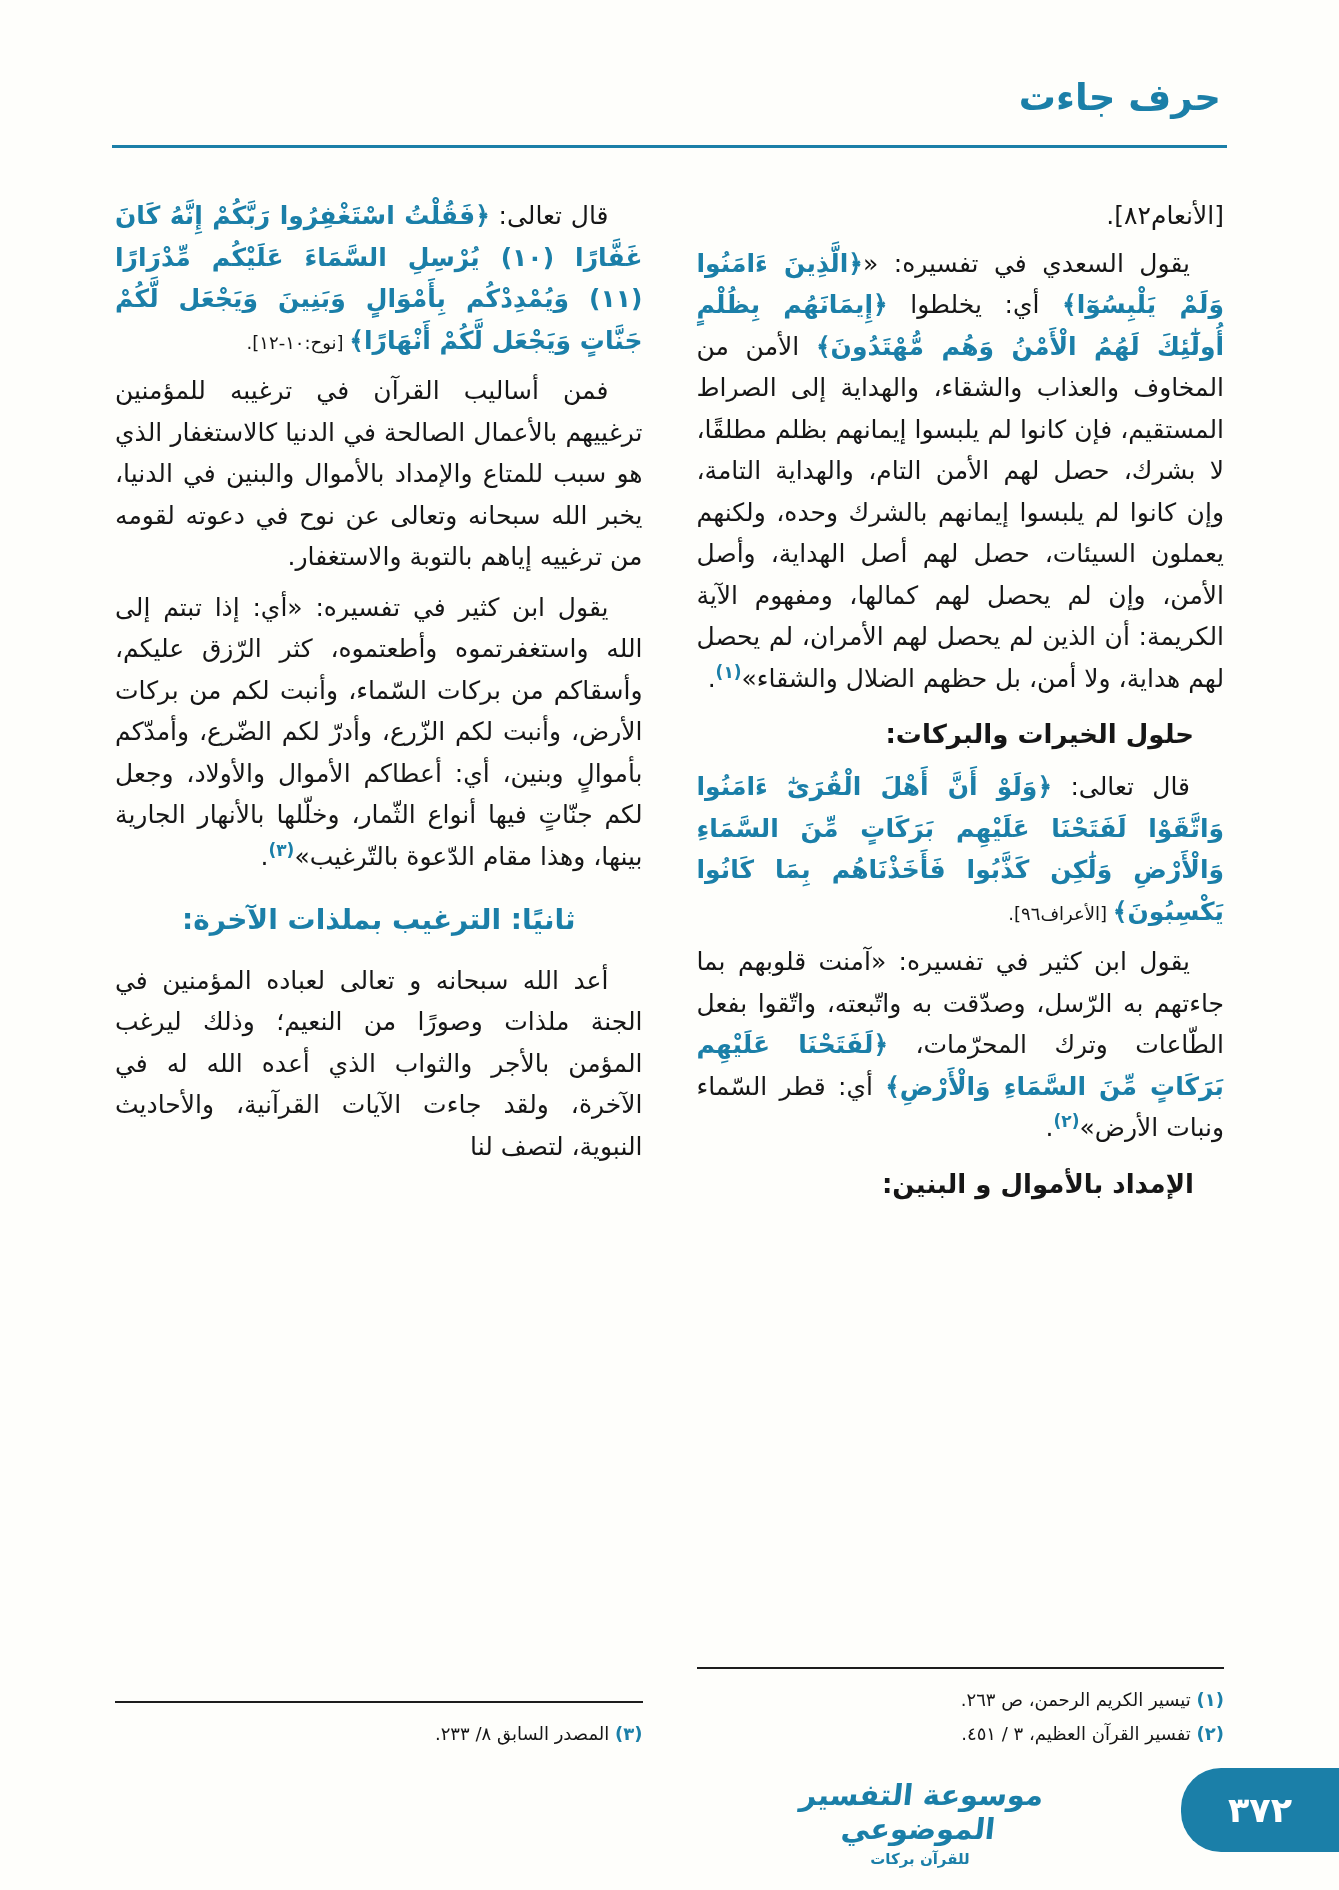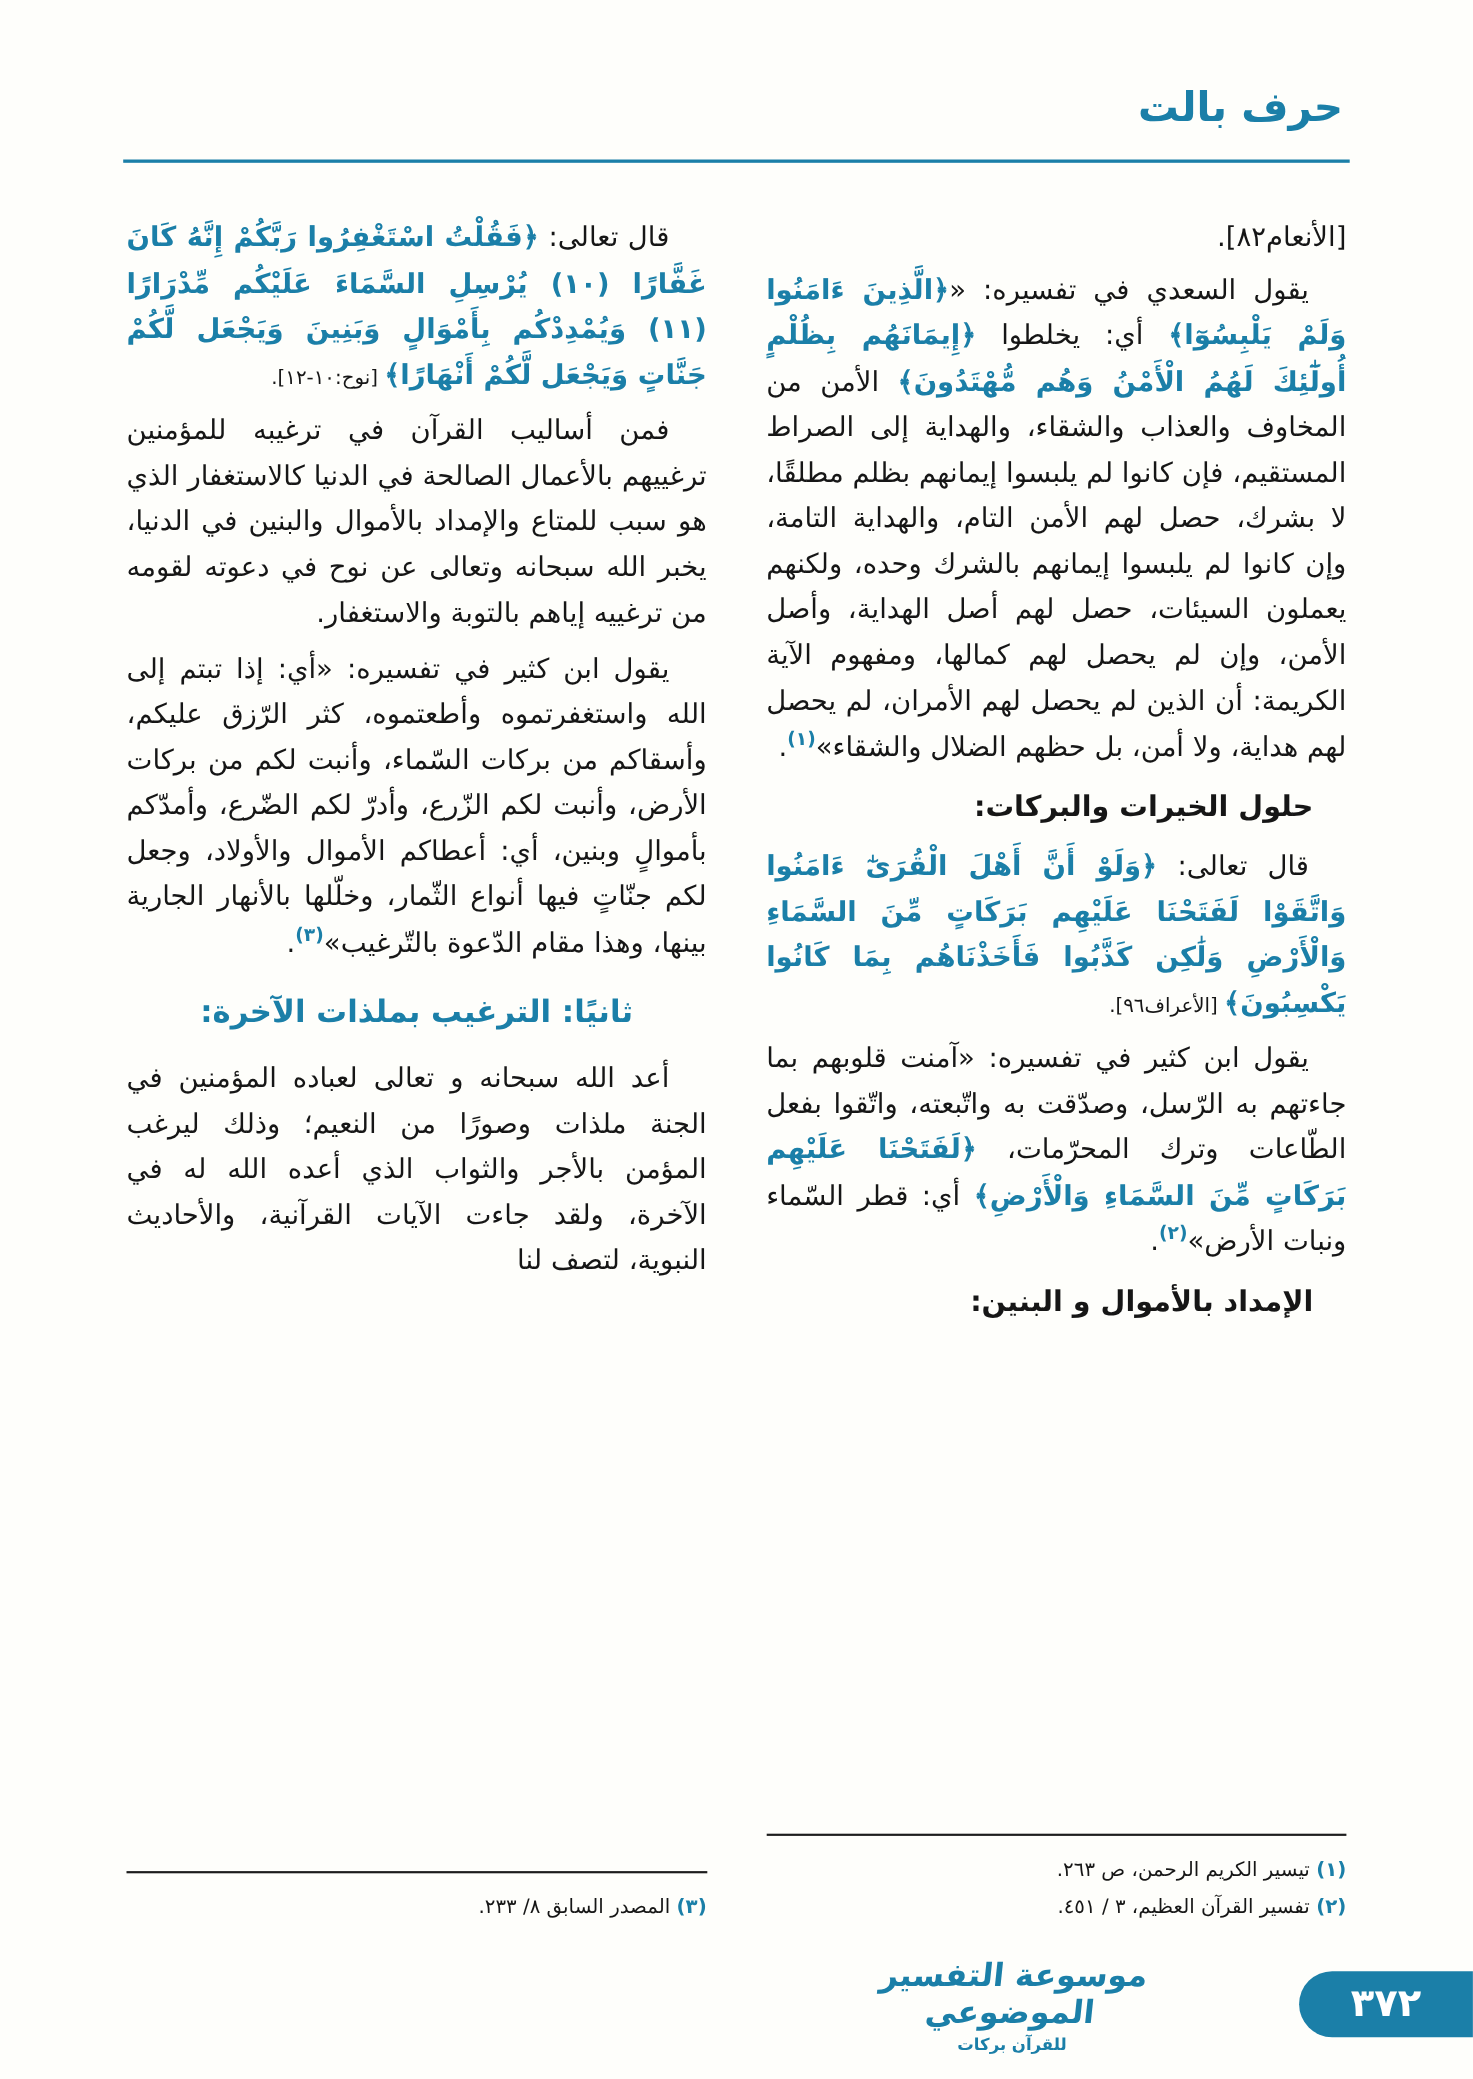--- a/index.html
+++ b/index.html
@@ -42,34 +42,34 @@
   .fn-marker { color:var(--accent,#1b7fa8); font-weight:bold; }
 
   .logo {
     position:absolute; bottom:22px; left:785px; width:270px;
     text-align:center; color:var(--accent,#1b7fa8);
   }
   .logo-main { font-size:29px; font-weight:bold; transform:skewX(-6deg); }
   .logo-sub  { font-size:15px; margin-top:4px; font-weight:bold; }
 
   .page-badge {
-    position:absolute; bottom:38px; right:0; width:158px; height:60px;
+    position:absolute; bottom:38px; right:0; width:158px; height:84px;
     background:var(--accent,#1b7fa8);
     border-radius:40px 0 0 40px;
     display:flex; align-items:center; justify-content:center;
     color:#ffffff; font-size:35px; font-weight:bold;
   }
 </style>
 </head>
 <body style="background: rgb(254, 254, 251);">
 
 <div class="page">
 
   <div class="header">
-    <span class="chapter-title">حرف بالت</span>
+    <span class="chapter-title">حرف جاءت</span>
   </div>
   <div class="header-rule"></div>
 
   <div class="content">
 
     <div class="column">
       <div class="blocks">
           <div class="block ref-line"><span class="seg-body">[الأنعام٨٢].</span></div>
           <div class="block paragraph"><span class="seg-body">يقول السعدي في تفسيره: «</span><span class="seg-verse">﴿الَّذِينَ ءَامَنُوا وَلَمْ يَلْبِسُوٓا﴾</span><span class="seg-body"> أي: يخلطوا </span><span class="seg-verse">﴿إِيمَانَهُم بِظُلْمٍ أُولَٰٓئِكَ لَهُمُ الْأَمْنُ وَهُم مُّهْتَدُونَ﴾</span><span class="seg-body"> الأمن من المخاوف والعذاب والشقاء، والهداية إلى الصراط المستقيم، فإن كانوا لم يلبسوا إيمانهم بظلم مطلقًا، لا بشرك، حصل لهم الأمن التام، والهداية التامة، وإن كانوا لم يلبسوا إيمانهم بالشرك وحده، ولكنهم يعملون السيئات، حصل لهم أصل الهداية، وأصل الأمن، وإن لم يحصل لهم كمالها، ومفهوم الآية الكريمة: أن الذين لم يحصل لهم الأمران، لم يحصل لهم هداية، ولا أمن، بل حظهم الضلال والشقاء»</span><span class="seg-fnref">(١)</span><span class="seg-body">.</span></div>
           <div class="block heading"><span class="seg-body">حلول الخيرات والبركات:</span></div>

